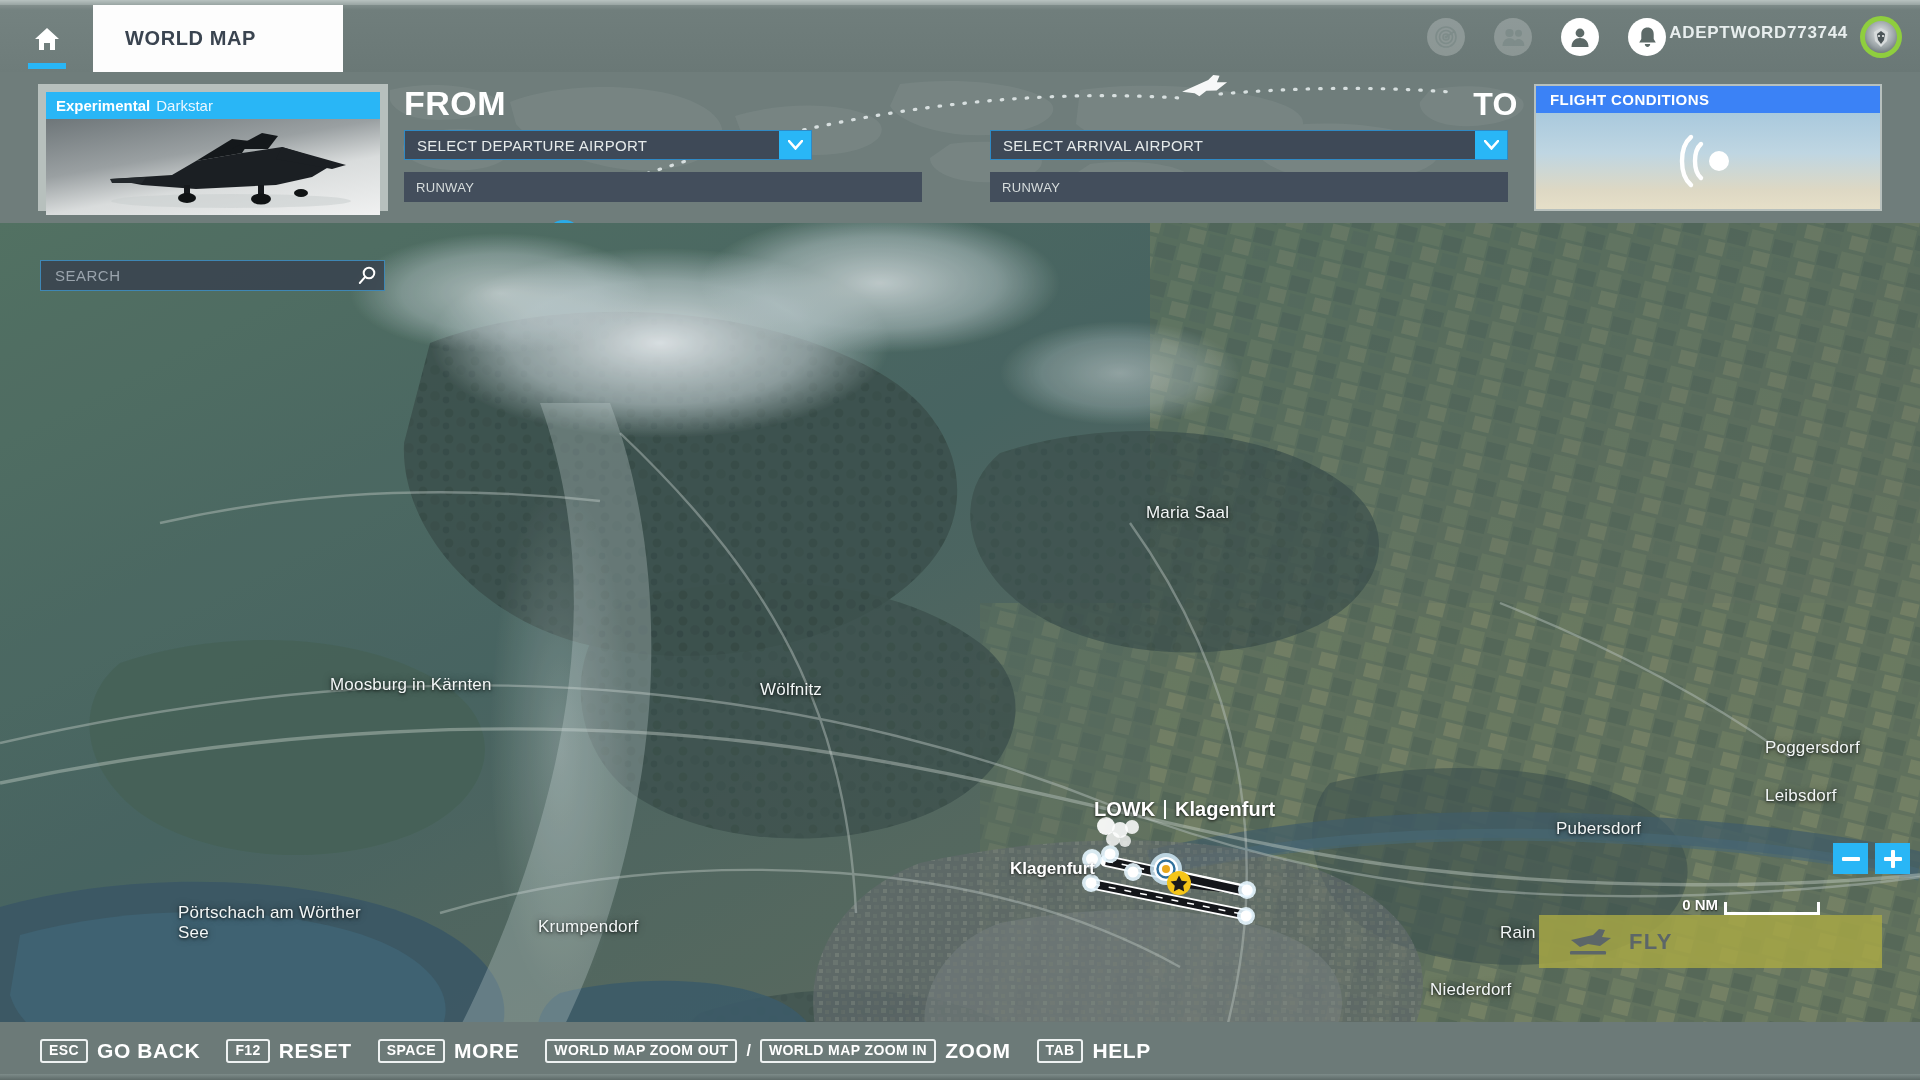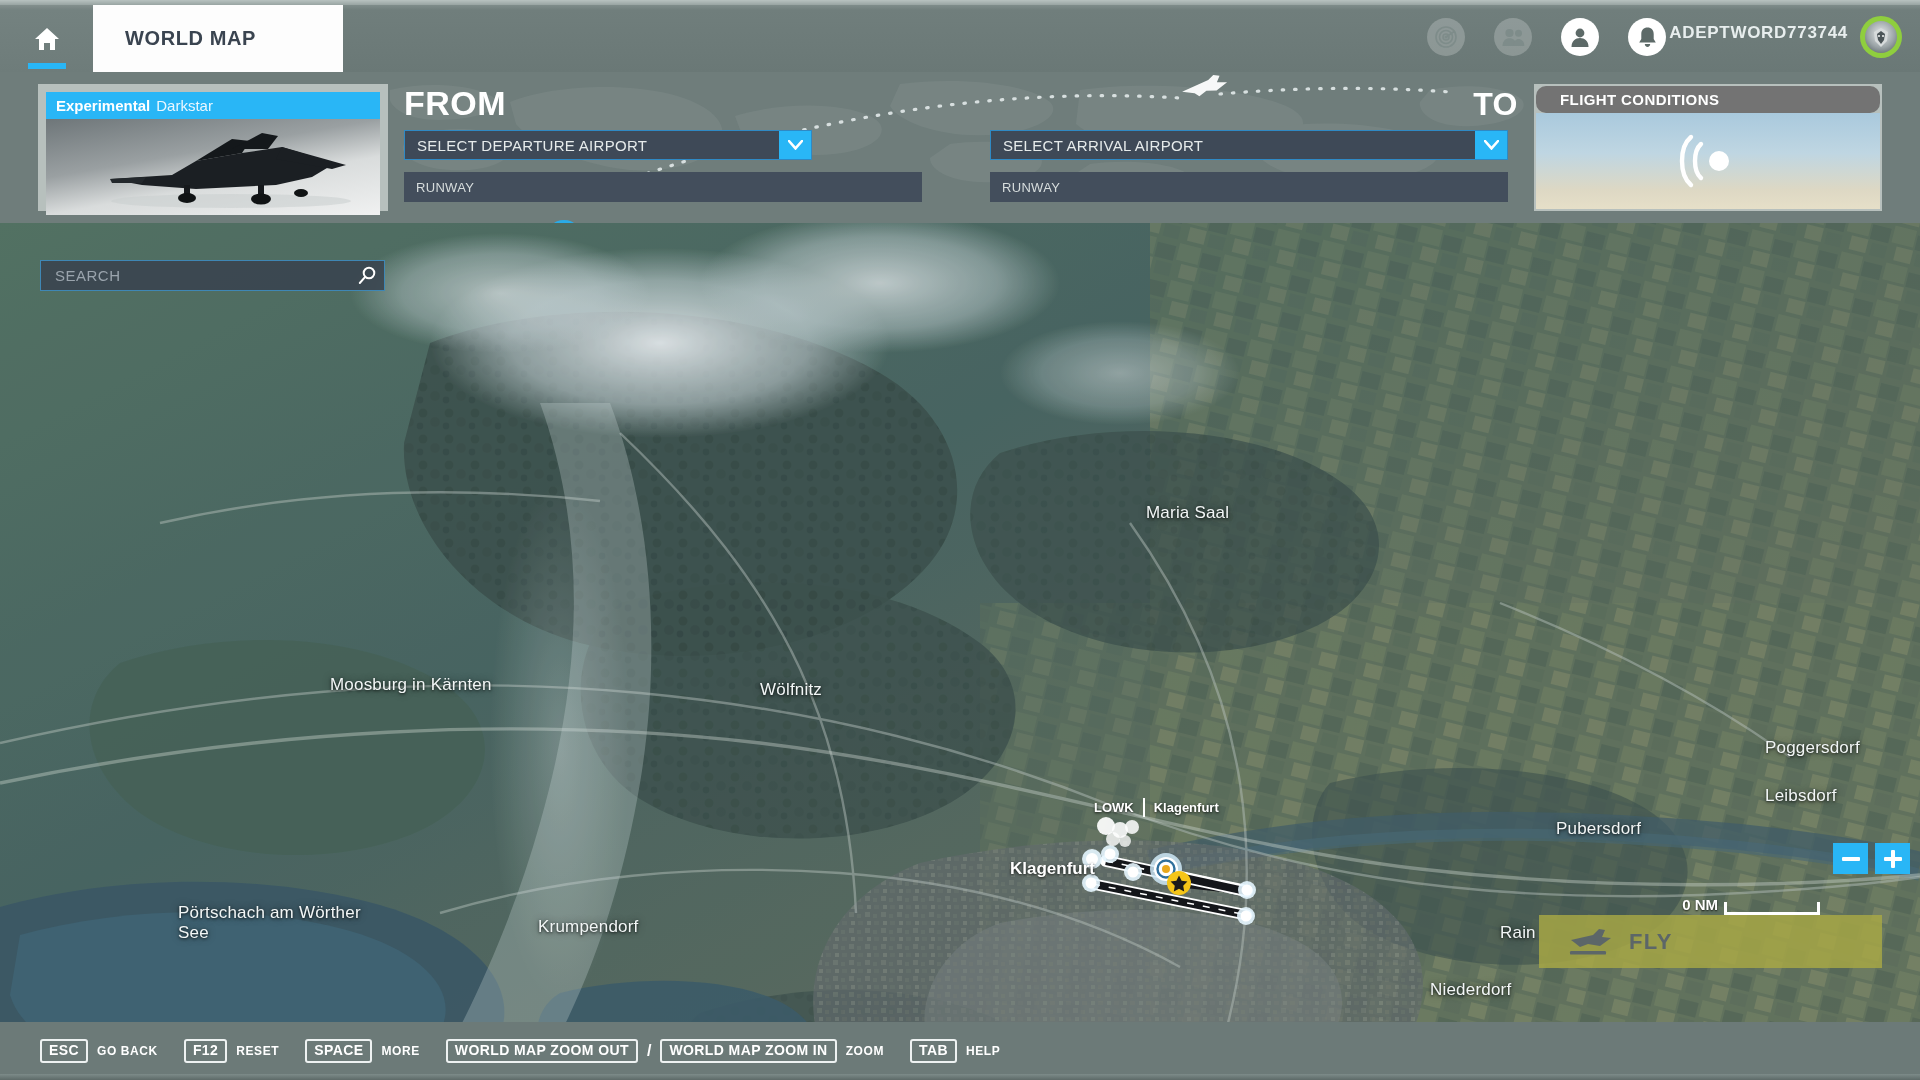--- a/index.html
+++ b/index.html
@@ -114,24 +114,23 @@
     position:absolute; left:546px; top:148px; width:36px; height:36px;
     border-radius:50%; background:#2aabe8;
     display:flex; align-items:center; justify-content:center; z-index:36;
   }
 
   #conditions-card {
     position:absolute; right:38px; top:12px; width:348px; height:127px;
     background:#b7c0bd; padding:2px;
   }
   #conditions-title {
-    height:27px; background:#737373; color:#fff; font-weight:bold;
-    display:flex; align-items:center; padding-left:24px; font-size:15px;
+    height:27px; background:#3b82f6; color:#fff; font-weight:bold;
+    display:flex; align-items:center; padding-left:14px; font-size:15px;
     letter-spacing:0.4px;
-    border-radius:10px;
   }
   #conditions-body {
     height:96px; position:relative;
     background:linear-gradient(180deg,#a9c9dd 0%, #bfd6e2 42%, #ddd8c4 80%, #e6dfc8 100%);
     display:flex; align-items:center; justify-content:center;
   }
 
   
   #map {
     position:absolute; left:0; top:223px; width:1920px; height:1003px; overflow:hidden;
@@ -152,21 +151,21 @@
     display:flex; align-items:center; z-index:20;
   }
   #search-box .ph {
     flex:1; padding-left:14px; font-size:15px; color:#9aa4ad; letter-spacing:0.5px;
   }
   #search-box .mag { width:34px; display:flex; align-items:center; justify-content:center; }
 
   
   #airport-group { position:absolute; left:0; top:0; width:1920px; height:1003px; }
   #lowk-label {
-    position:absolute; left:1094px; top:575px; font-size:13px; font-weight:bold;
+    position:absolute; left:1094px; top:575px; font-size:20px; font-weight:bold;
     color:#ffffff; text-shadow:0 1px 3px rgba(0,0,0,0.85);
     display:flex; align-items:center; gap:9px; white-space:nowrap;
   }
   #lowk-label .divider { width:2px; height:19px; background:#ffffff; display:inline-block; }
   #klag-city-label {
     position:absolute; left:1010px; top:636px; font-size:17px; font-weight:bold;
     color:#ffffff; text-shadow:0 1px 3px rgba(0,0,0,0.85);
   }
 
   
@@ -207,21 +206,21 @@
     position:absolute; left:0; bottom:0; width:1920px; height:6px;
     background:linear-gradient(180deg,#7d8b89,#5d6a68);
   }
   .hint { display:flex; align-items:center; gap:9px; }
   .keycap {
     border:2px solid #eef2f2; border-radius:3px; padding:1px 7px 2px 7px;
     font-size:14px; font-weight:bold; color:#ffffff; letter-spacing:0.4px;
     line-height:1.25;
   }
   .hint-lbl {
-    font-size:12px; font-weight:bold; color:#ffffff; letter-spacing:0.6px;
+    font-size:21px; font-weight:bold; color:#ffffff; letter-spacing:0.6px;
   }
   .hint-sep { font-size:16px; font-weight:bold; color:#ffffff; }
 </style>
 </head>
 <body>
 
 <div id="topbar">
   <div id="topbar-hair"></div>
 
   <div id="home-btn">

